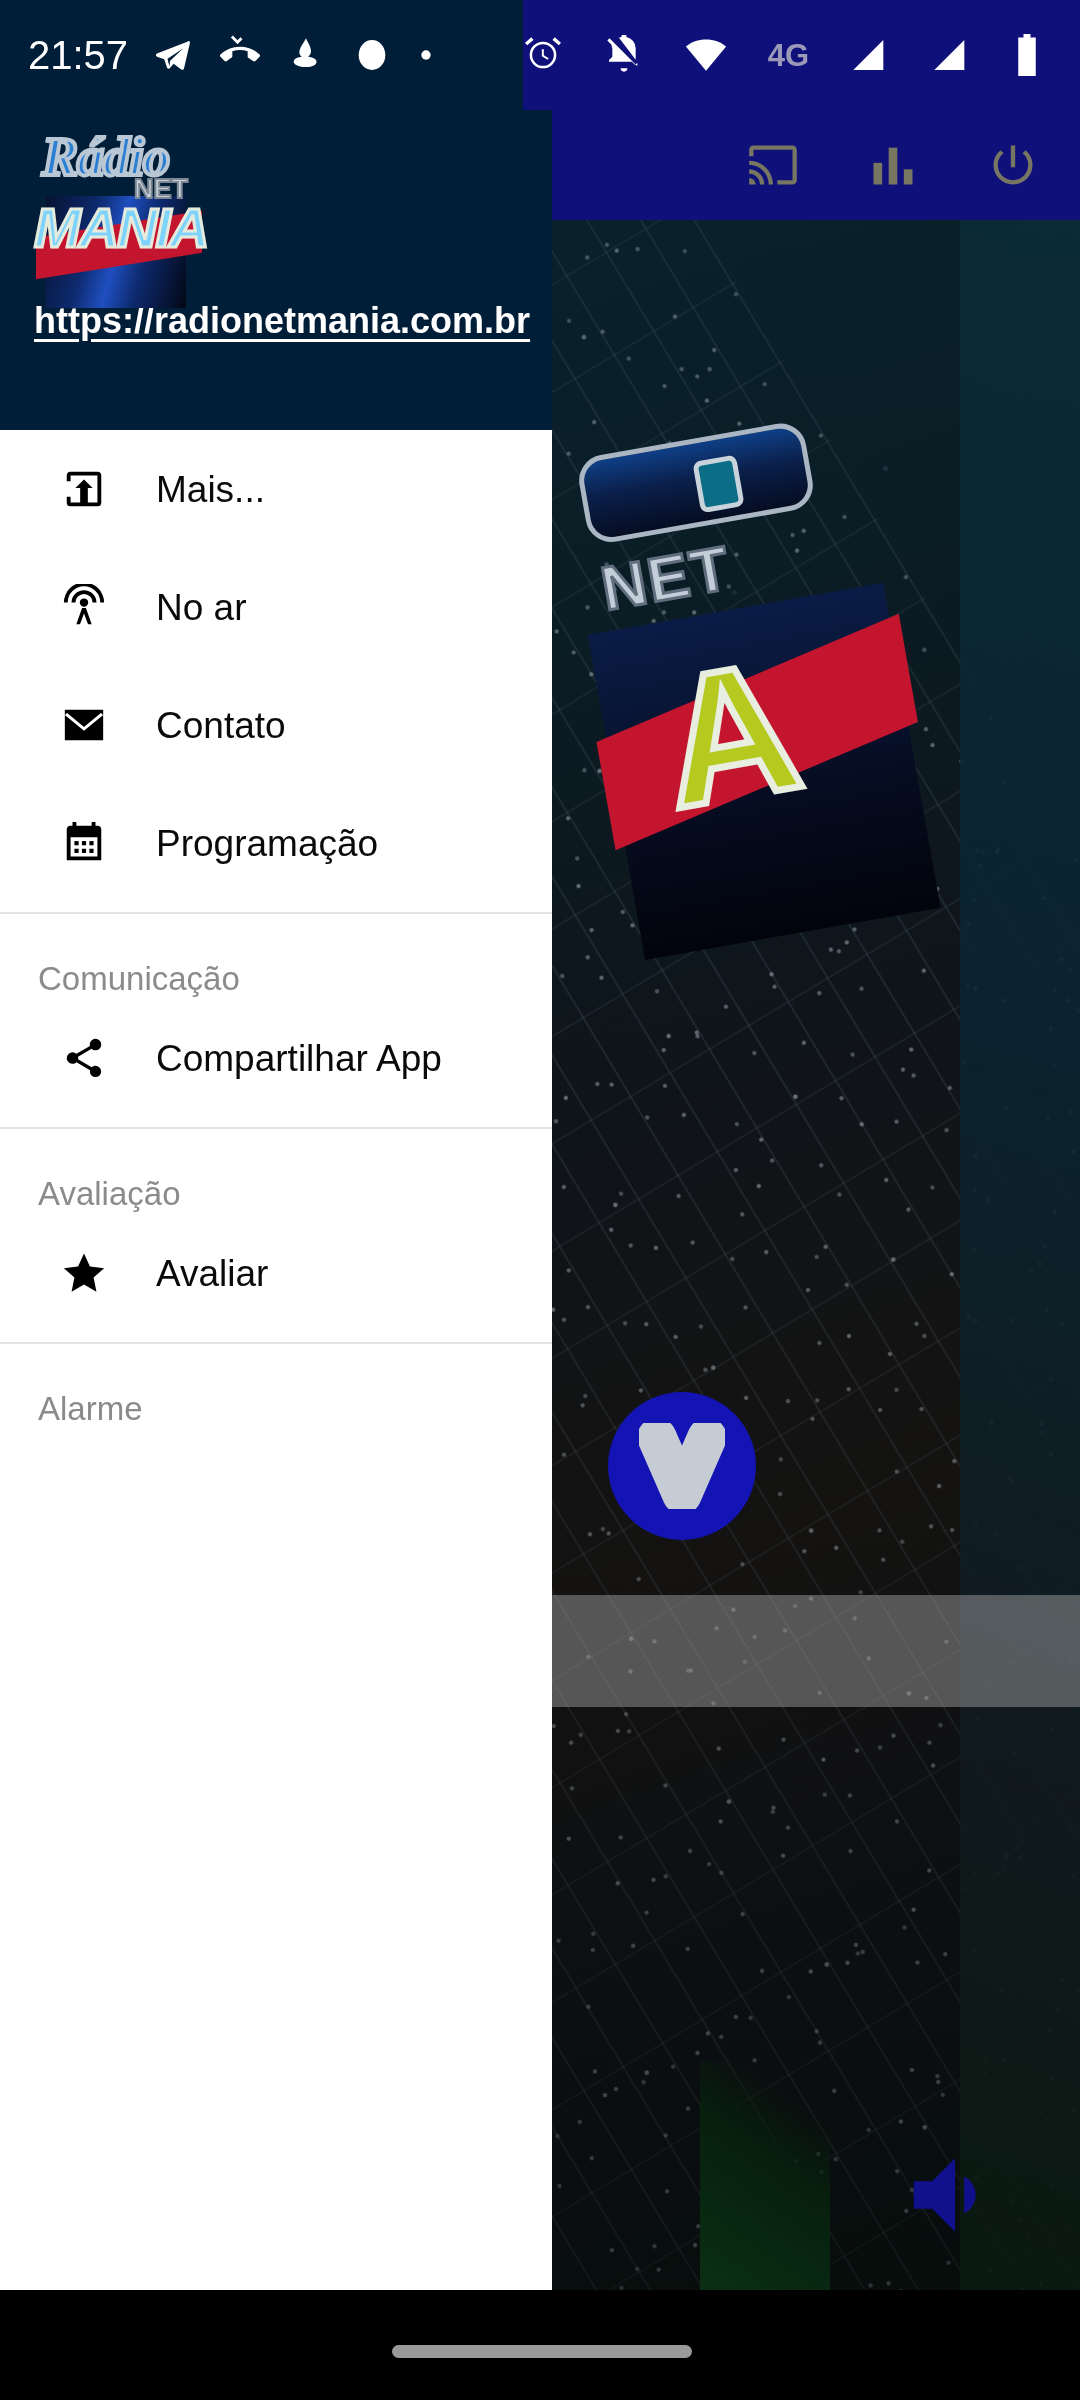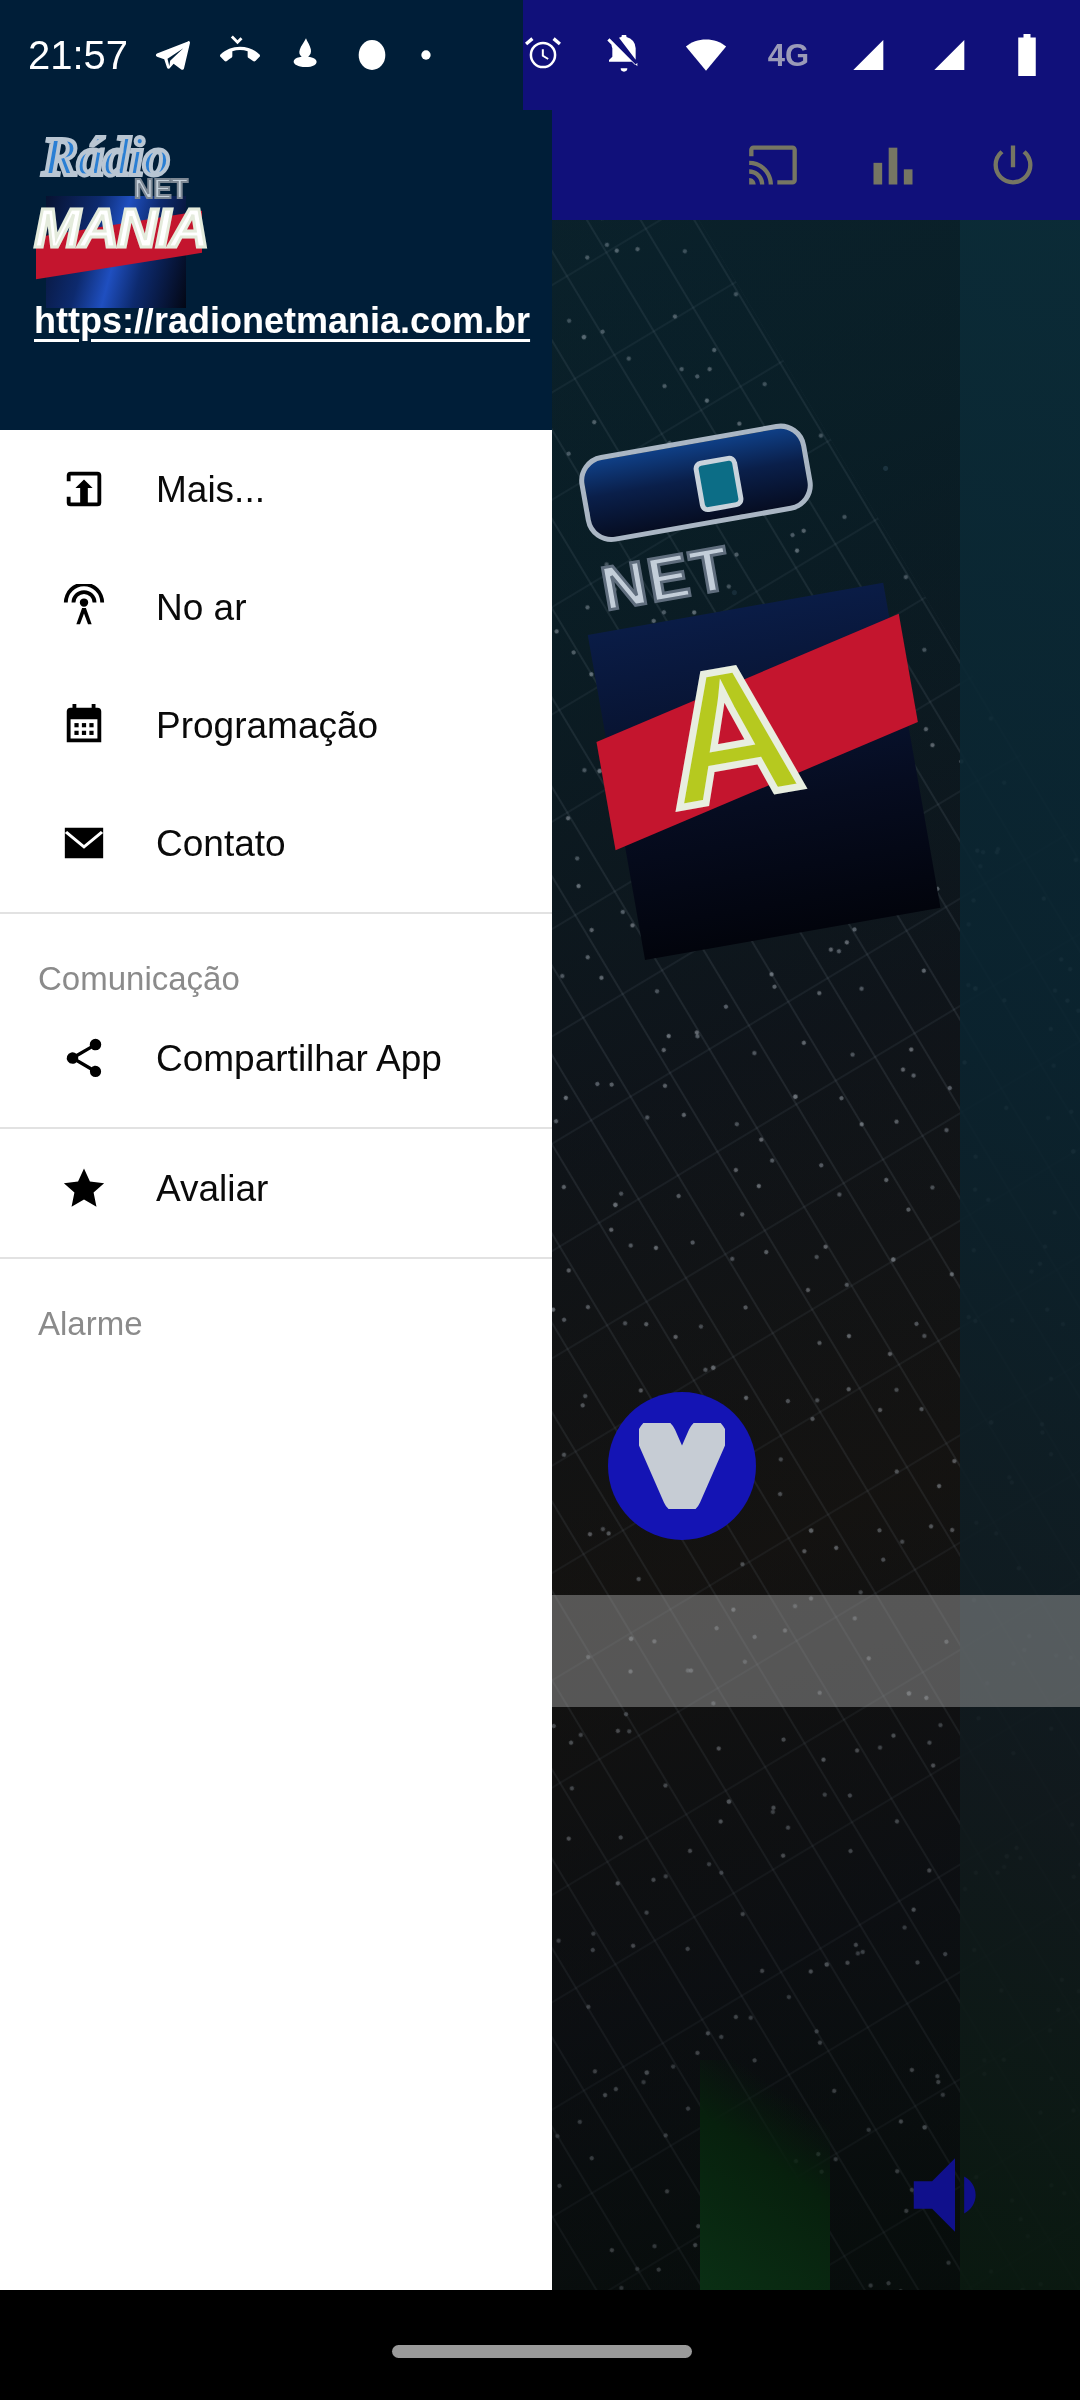--- a/index.html
+++ b/index.html
@@ -218,21 +218,21 @@
     position:absolute; left:16px; top:68px; width:140px; height:112px;
     background:linear-gradient(105deg,#071230 0%,#0d2a6e 32%,#1f4fc0 50%,#0d2a6e 68%,#030714 100%);
   }
   .dl-red {
     position:absolute; left:6px; top:96px; width:166px; height:42px;
     background:#c4152e; transform:skewY(-9deg);
   }
   .dl-mania {
     position:absolute; left:4px; top:72px;
     font:italic 900 56px/1 "Liberation Sans", sans-serif;
-    color:#ffffff;
+    color:#7dd3fc;
     -webkit-text-stroke:3px #e4ebdc;
     letter-spacing:-2px;
   }
   #drawer-title {
     margin-top:12px;
     font:700 36px/1 "Liberation Sans", sans-serif;
     color:#fff;
   }
   #drawer-url {
     margin-top:14px;
@@ -428,60 +428,61 @@
       <div class="mi">
         <span class="ic">
           <svg viewBox="0 0 24 24">
               <path d="M12 7.5a2.2 2.2 0 1 0 0 4.4 2.2 2.2 0 0 0 0-4.4z"></path>
               <path d="M7.5 9.7a4.5 4.5 0 0 1 9 0h2a6.5 6.5 0 0 0-13 0h2z"></path>
               <path d="M3.5 9.7a8.5 8.5 0 0 1 17 0h2a10.5 10.5 0 0 0-21 0h2z"></path>
               <path d="M11 12.5 8 21h1.9l2.1-5.6L14.1 21H16l-3-8.5h-2z"></path>
             </svg>
         </span>
         <span class="lbl">No ar</span>
+      </div>
+
+      <div class="mi">
+        <span class="ic">
+          <svg viewBox="0 0 24 24">
+              <path d="M2 4h20v16H2V4zm10 9L3.2 5.8 2 6.8 12 15l10-8.2-1.2-1L12 13z"></path>
+            </svg>
+        </span>
+        <span class="lbl">Contato</span>
       </div>
 
       <div class="mi">
         <span class="ic">
           <svg viewBox="0 0 24 24">
               <path d="M19 3h-1V1h-2v2H8V1H6v2H5a2 2 0 0 0-2 2v16h18V5a2 2 0 0 0-2-2zm0 16H5V9h14v10z"></path>
               <rect x="7" y="11" width="2.2" height="2.2"></rect>
               <rect x="10.9" y="11" width="2.2" height="2.2"></rect>
               <rect x="14.8" y="11" width="2.2" height="2.2"></rect>
               <rect x="7" y="15" width="2.2" height="2.2"></rect>
               <rect x="10.9" y="15" width="2.2" height="2.2"></rect>
               <rect x="14.8" y="15" width="2.2" height="2.2"></rect>
             </svg>
         </span>
         <span class="lbl">Programação</span>
       </div>
 
-      <div class="mi">
-        <span class="ic">
-          <svg viewBox="0 0 24 24">
-              <path d="M2 4h20v16H2V4zm10 9L3.2 5.8 2 6.8 12 15l10-8.2-1.2-1L12 13z"></path>
-            </svg>
-        </span>
-        <span class="lbl">Contato</span>
-      </div>
-
       <div class="divider"></div>
 
       <div class="sect">Comunicação</div>
       <div class="mi">
         <span class="ic">
           <svg viewBox="0 0 24 24">
               <path d="M18 16.1c-.76 0-1.44.3-1.96.77L8.9 12.7c.05-.23.1-.46.1-.7s-.05-.47-.1-.7l7.05-4.11c.54.5 1.25.81 2.05.81a3 3 0 1 0-3-3c0 .24.04.47.1.7L8.04 9.81A3 3 0 1 0 6 15c.8 0 1.51-.31 2.05-.81l7.12 4.16c-.05.21-.08.43-.08.65a2.92 2.92 0 1 0 2.91-2.9z"></path>
             </svg>
         </span>
         <span class="lbl">Compartilhar App</span>
       </div>
 
       <div class="divider"></div>
 
+      <div class="sect">Avaliação</div>
       <div class="mi">
         <span class="ic">
           <svg viewBox="0 0 24 24">
               <path d="M12 1.8 15.1 8.6 22.5 9.5 17 14.4 18.5 21.8 12 18 5.5 21.8 7 14.4 1.5 9.5 8.9 8.6z"></path>
             </svg>
         </span>
         <span class="lbl">Avaliar</span>
       </div>
 
       <div class="divider"></div>

